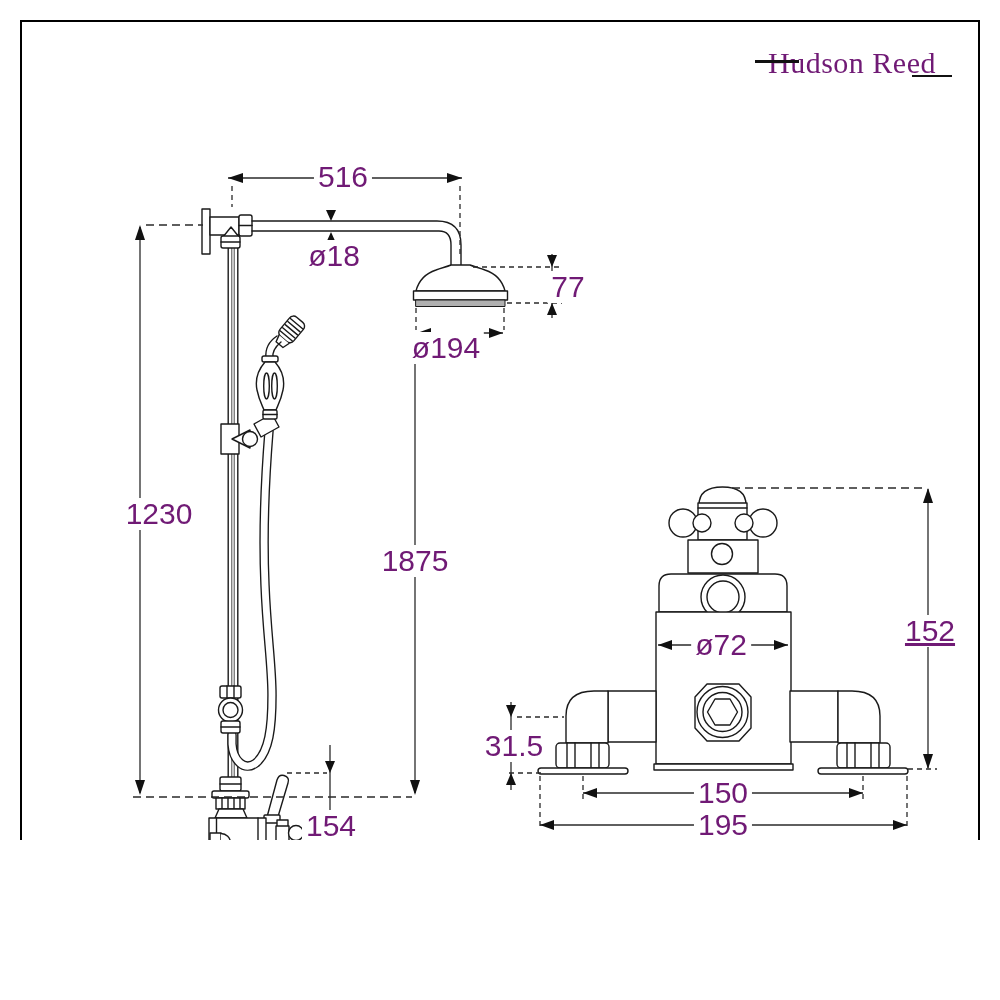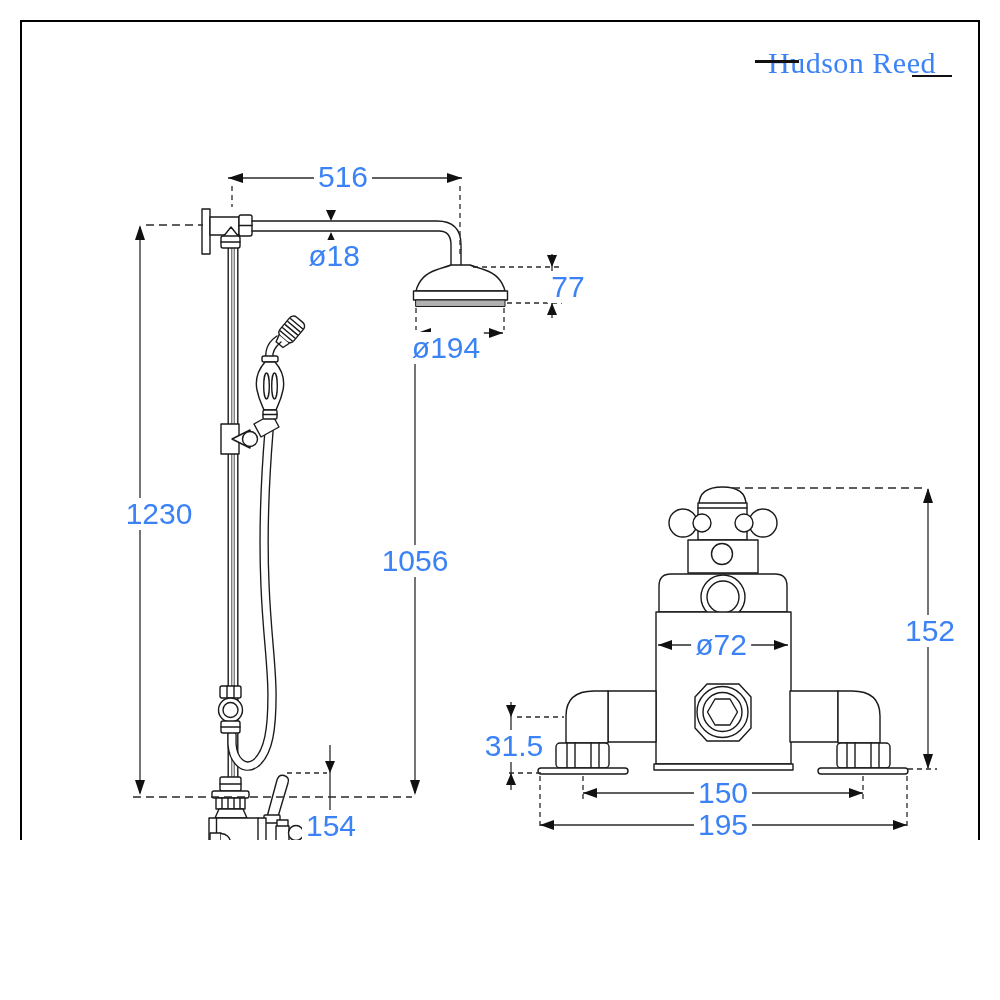--- a/index.html
+++ b/index.html
@@ -1,17 +1,17 @@
 <!DOCTYPE html>
 <html><head>
 <meta charset="utf-8">
 <style>
   html,body{margin:0;padding:0;background:#fff;}
   .page{position:relative;width:1000px;height:840px;background:#fff;overflow:hidden;
-        font-family:"Liberation Sans",sans-serif;color:#3b82f6;}
+        font-family:"Liberation Sans",sans-serif;color:#701a75;}
   .frame{position:absolute;left:20px;top:20px;width:956px;height:956px;border:2px solid #000;}
   .logo{position:absolute;top:46px;left:768px;font-family:"Liberation Serif",serif;
         font-size:30px;letter-spacing:0.5px;white-space:nowrap;}
   .logo-strike{position:absolute;left:-13px;top:14px;width:44px;height:2.5px;background:#111;}
   .logo-under{position:absolute;right:-16px;bottom:3px;width:40px;height:2.5px;background:#111;}
   svg.drawing{position:absolute;left:0;top:0;}
   .dim-label{position:absolute;transform:translate(-50%,-50%);font-size:30px;line-height:1;
              background:#fff;padding:1px 4px;white-space:nowrap;}
   .ln{fill:none;stroke:#1a1a1a;stroke-width:1.4;stroke-linecap:round;stroke-linejoin:round;}
   .dims{fill:none;stroke:#2a2a2a;stroke-width:1.3;}
@@ -244,21 +244,21 @@
       <polygon points="540,825 554,820 554,830"></polygon>
         <polygon points="907,825 893,820 893,830"></polygon>
     </g>
   </svg>
 
   <div class="dim-label" style="left:343px;top:177px;">516</div>
   <div class="dim-label" style="left:334px;top:256px;">ø18</div>
   <div class="dim-label" style="left:568px;top:287px;text-align:right;">77</div>
   <div class="dim-label" style="left:446px;top:348px;">ø194</div>
   <div class="dim-label" style="left:139px;top:514px;margin-left:20px;">1230</div>
-  <div class="dim-label" style="left:415px;top:561px;">1056</div>
+  <div class="dim-label" style="left:415px;top:561px;">1875</div>
   <div class="dim-label" style="left:331px;top:826px;">154</div>
-  <div class="dim-label" style="left:930px;top:631px;">152</div>
+  <div class="dim-label" style="left:930px;top:631px;text-decoration:underline;">152</div>
   <div class="dim-label" style="left:721px;top:645px;">ø72</div>
   <div class="dim-label" style="left:514px;top:746px;">31.5</div>
   <div class="dim-label" style="left:723px;top:793px;">150</div>
   <div class="dim-label" style="left:723px;top:825px;">195</div>
 
 </div>
 
 </body></html>

